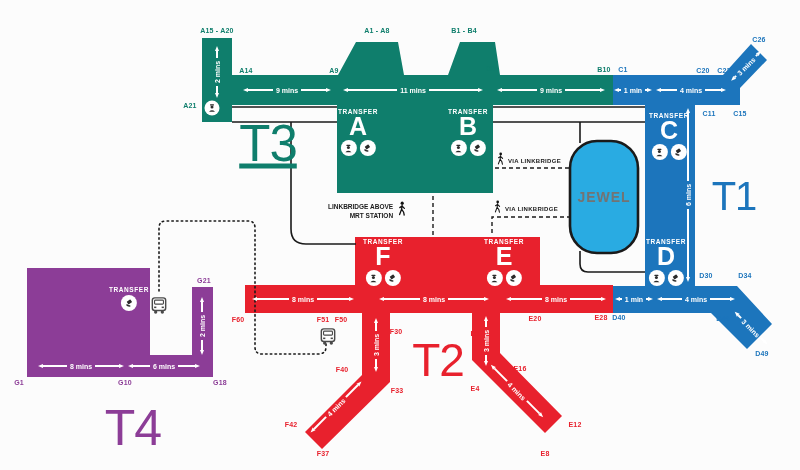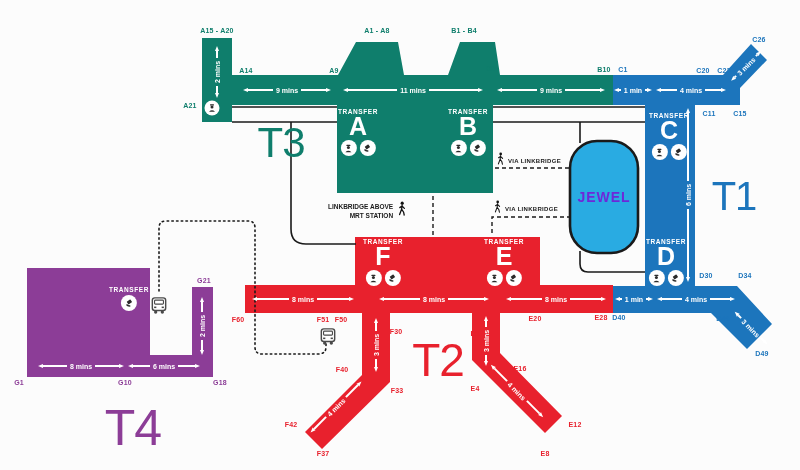--- a/index.html
+++ b/index.html
@@ -2,21 +2,21 @@
 <html><head>
 <meta charset="utf-8">
 <style>
   html,body{margin:0;padding:0;background:#fff;}
   .canvas{position:relative;width:800px;height:470px;background:#fcfcfc;overflow:hidden;
           font-family:"Liberation Sans", sans-serif;}
   .canvas svg.shapes{position:absolute;left:0;top:0;}
   .abs{position:absolute;transform:translate(-50%,-50%);white-space:nowrap;}
   .gate{font-size:7px;font-weight:bold;letter-spacing:.2px;}
   .term{font-weight:400;letter-spacing:-1px;}
-  .jewel-lbl{color:#6d28d9;font-weight:bold;font-size:14px;letter-spacing:1px;}
+  .jewel-lbl{color:#737373;font-weight:bold;font-size:14px;letter-spacing:1px;}
   
   .arrow{position:absolute;display:flex;align-items:center;height:8px;}
   .arrow .line{flex:1;height:1.5px;background:#fff;}
   .arrow .ah{width:0;height:0;border-top:2.5px solid transparent;border-bottom:2.5px solid transparent;}
   .arrow .ah.l{border-right:5px solid #fff;}
   .arrow .ah.r{border-left:5px solid #fff;}
   .arrow .alabel{color:#fff;font-size:7px;font-weight:bold;padding:0 3px;white-space:nowrap;}
   
   .transfer{position:absolute;transform:translateX(-50%);text-align:center;color:#fff;}
   .transfer .t-label{font-size:6.5px;font-weight:bold;letter-spacing:.6px;}
@@ -122,21 +122,21 @@
       <rect x="3" y="2.6" width="12" height="11.4" rx="2.2" fill="#fff" stroke="#4a4a4a" stroke-width="1.3"></rect>
       <rect x="5" y="4.6" width="8" height="3.6" rx="0.8" fill="none" stroke="#4a4a4a" stroke-width="1"></rect>
       <circle cx="6" cy="15.4" r="1.5" fill="#4a4a4a"></circle>
         <circle cx="12" cy="15.4" r="1.5" fill="#4a4a4a"></circle>
       <rect x="4.6" y="10.4" width="2" height="1.4" fill="#4a4a4a"></rect>
         <rect x="11.4" y="10.4" width="2" height="1.4" fill="#4a4a4a"></rect>
     </svg>
   </div>
 
   <div id="gen-layer">
-      <div class="abs term" style="left: 281px; top: 143px; font-size: 42px; color: rgb(15, 126, 108);">T3</div>
+      <div class="abs term" style="left: 268px; top: 143px; font-size: 51px; color: rgb(15, 126, 108); text-decoration: underline;">T3</div>
       <div class="abs term" style="left: 734px; top: 196px; font-size: 40px; color: rgb(28, 117, 188);">T1</div>
       <div class="abs term" style="left: 438px; top: 360px; font-size: 46px; color: rgb(232, 33, 45);">T2</div>
       <div class="abs term" style="left: 121px; top: 428px; font-size: 50px; color: rgb(140, 61, 151); margin-left: 12px;">T4</div>
       <div class="abs gate" style="left: 217px; top: 30px; color: rgb(15, 126, 108);">A15 - A20</div>
       <div class="abs gate" style="left: 246px; top: 70px; color: rgb(15, 126, 108);">A14</div>
       <div class="abs gate" style="left: 190px; top: 105px; color: rgb(15, 126, 108);">A21</div>
       <div class="abs gate" style="left: 377px; top: 30px; color: rgb(15, 126, 108);">A1 - A8</div>
       <div class="abs gate" style="left: 334px; top: 70px; color: rgb(15, 126, 108);">A9</div>
       <div class="abs gate" style="left: 464px; top: 30px; color: rgb(15, 126, 108);">B1 - B4</div>
       <div class="abs gate" style="left: 491px; top: 68px; color: rgb(15, 126, 108);">B5</div>

